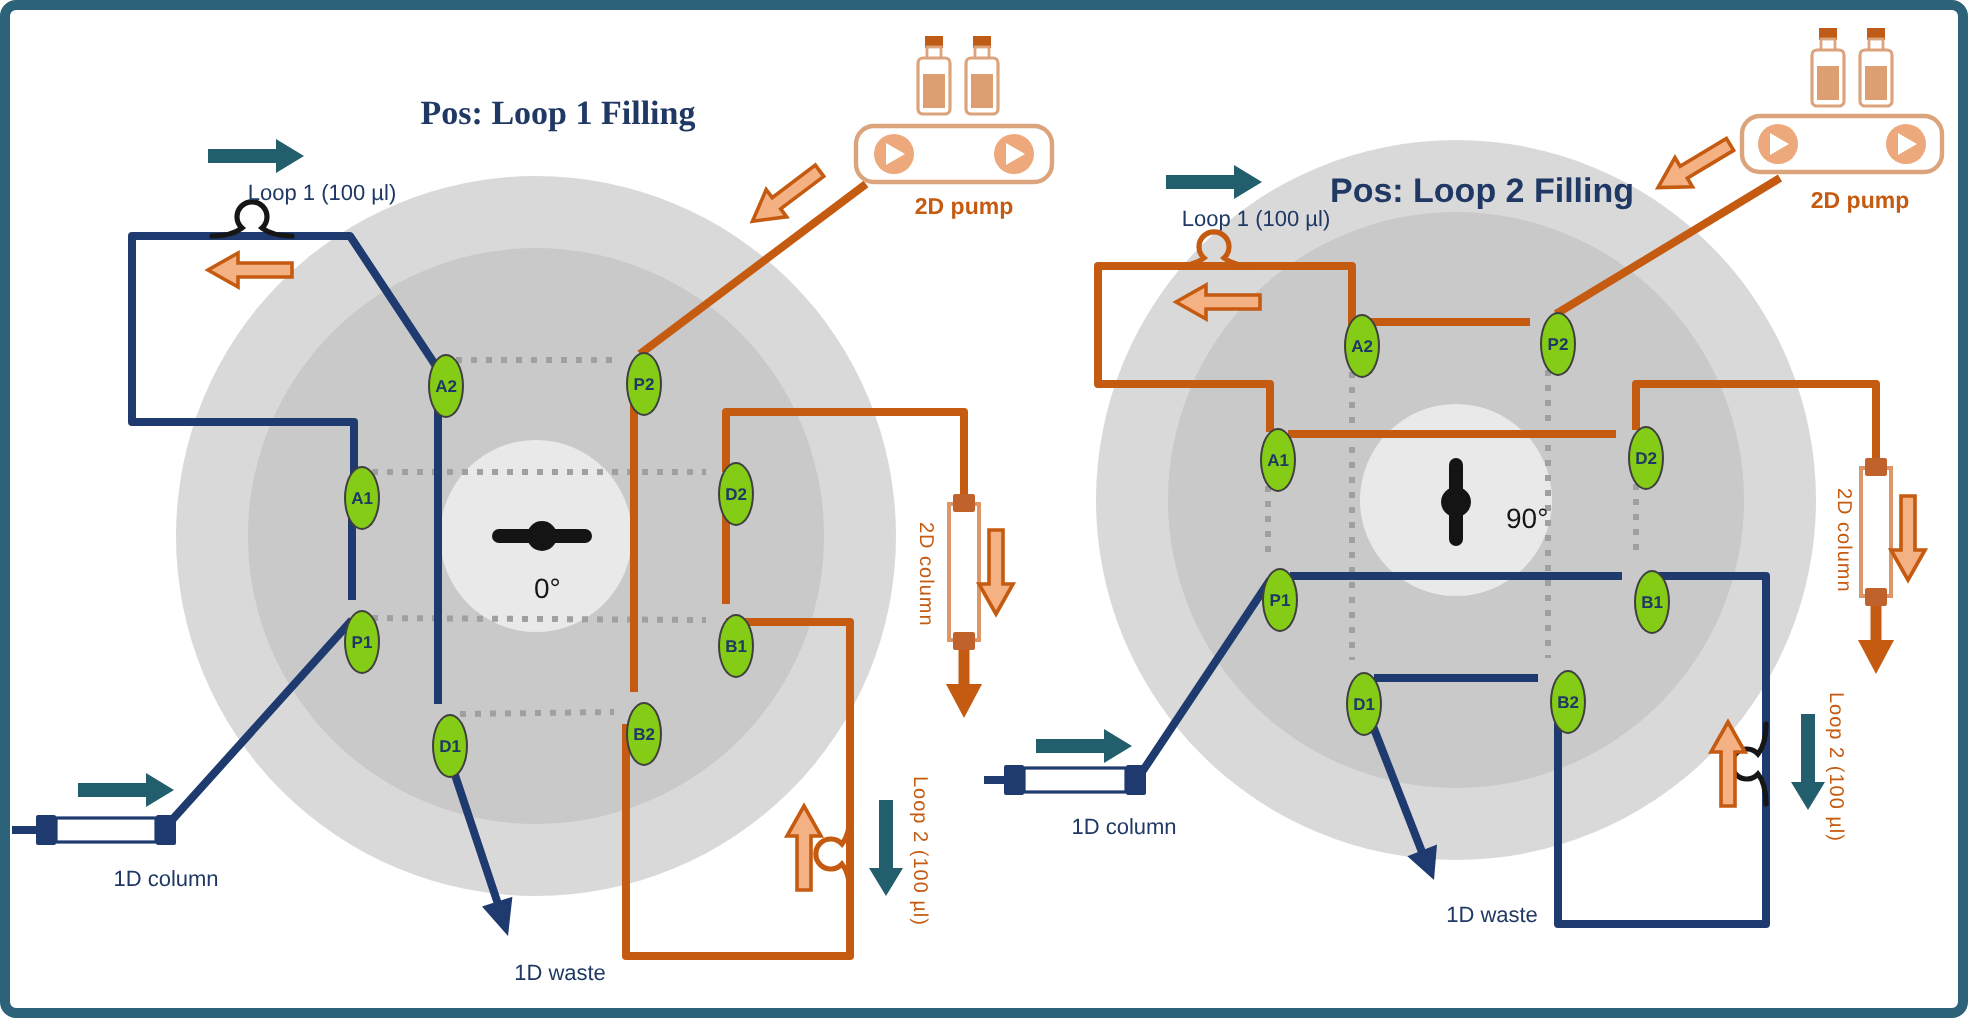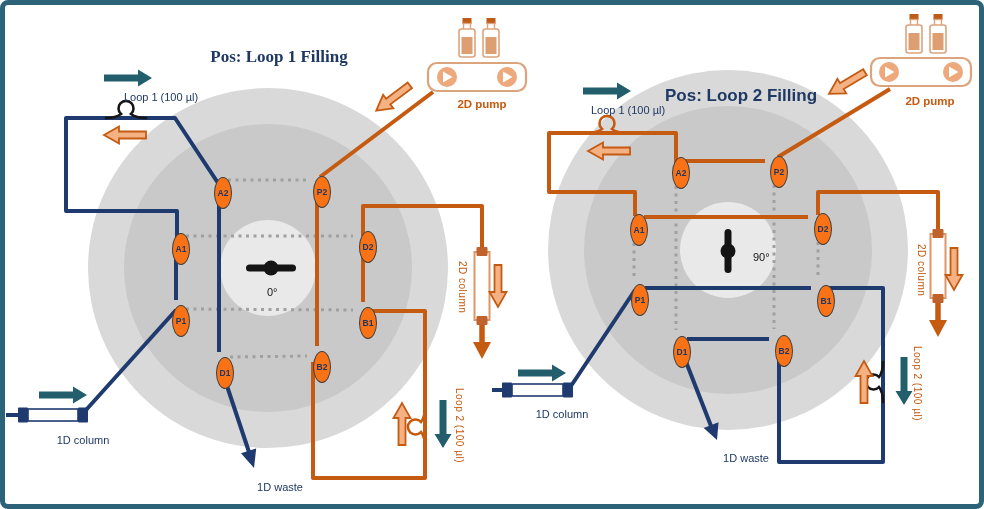--- a/index.html
+++ b/index.html
@@ -3,23 +3,23 @@
 <meta charset="utf-8">
 <style>
   html,body{margin:0;padding:0;background:#fff;font-family:"Liberation Sans",sans-serif;}
   #stage{position:relative;width:984px;height:509px;box-sizing:border-box;background:#fff;
          border:5px solid #2d6379;border-radius:8px;overflow:hidden;}
   #gfx{position:absolute;left:0;top:0;}
   .lbl{position:absolute;white-space:nowrap;}
   .title{font-size:17px;font-weight:600;color:#1f3864;transform:translateX(-50%);}
   .navy{font-size:11px;color:#1f3864;transform:translateX(-50%);margin-left:17px;}
   .orange{font-size:11.5px;color:#c55a11;transform:translateX(-50%);font-weight:bold;}
-  .angle{font-size:11px;color:#161616;}
+  .angle{font-size:14px;color:#161616;}
   .vtext{writing-mode:vertical-rl;font-size:10px;color:#c55a11;letter-spacing:.5px;}
-  .port{position:absolute;width:18px;height:32px;border-radius:50%;background:#f97316;
+  .port{position:absolute;width:18px;height:32px;border-radius:50%;background:#84cc16;
         border:1.6px solid #3f3f3f;box-sizing:border-box;display:flex;align-items:center;
         justify-content:center;font-size:8.5px;font-weight:700;color:#1f3864;z-index:5;}
 </style>
 </head>
 <body>
 
 <div id="stage">
 
 <svg id="gfx" width="974" height="499" viewBox="5 5 974 499">
 

